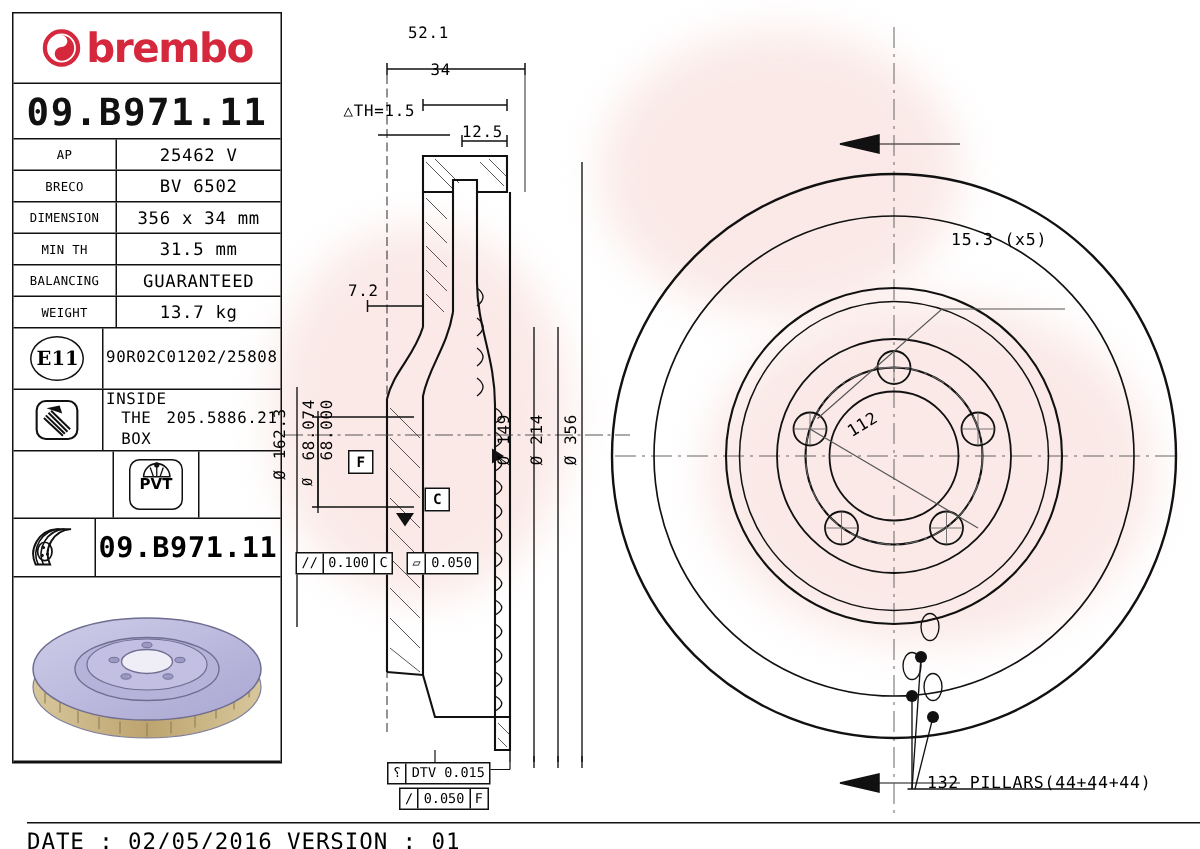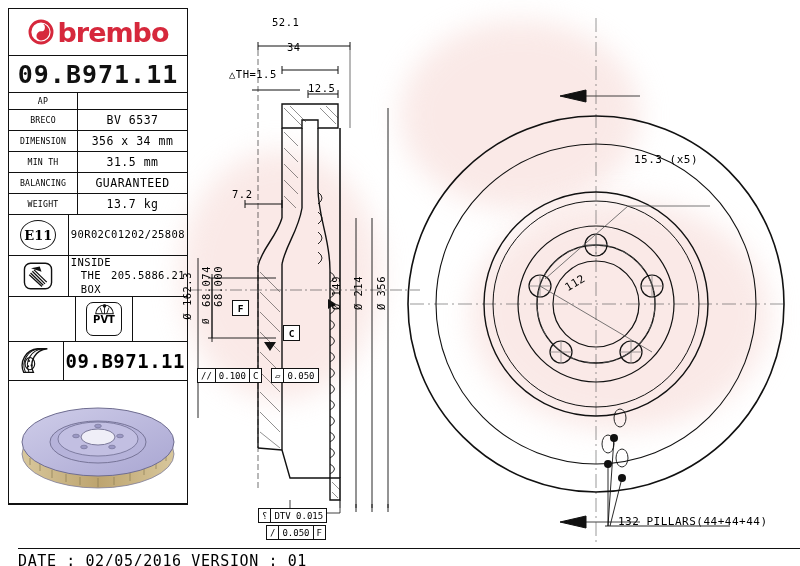--- a/index.html
+++ b/index.html
@@ -78,24 +78,25 @@
         <span class="btext">brembo</span>
       </div>
     </div>
 
     <div class="pnrow">
       <span class="pn">09.B971.11</span>
     </div>
 
     <div class="row">
       <div class="cellL">AP</div>
+      <div class="cellR">25462 V</div>
     </div>
     <div class="row">
       <div class="cellL">BRECO</div>
-      <div class="cellR">BV 6537</div>
+      <div class="cellR">BV 6502</div>
     </div>
     <div class="row">
       <div class="cellL">DIMENSION</div>
       <div class="cellR">356 x 34 mm</div>
     </div>
     <div class="row">
       <div class="cellL">MIN TH</div>
       <div class="cellR">31.5 mm</div>
     </div>
     <div class="row">

